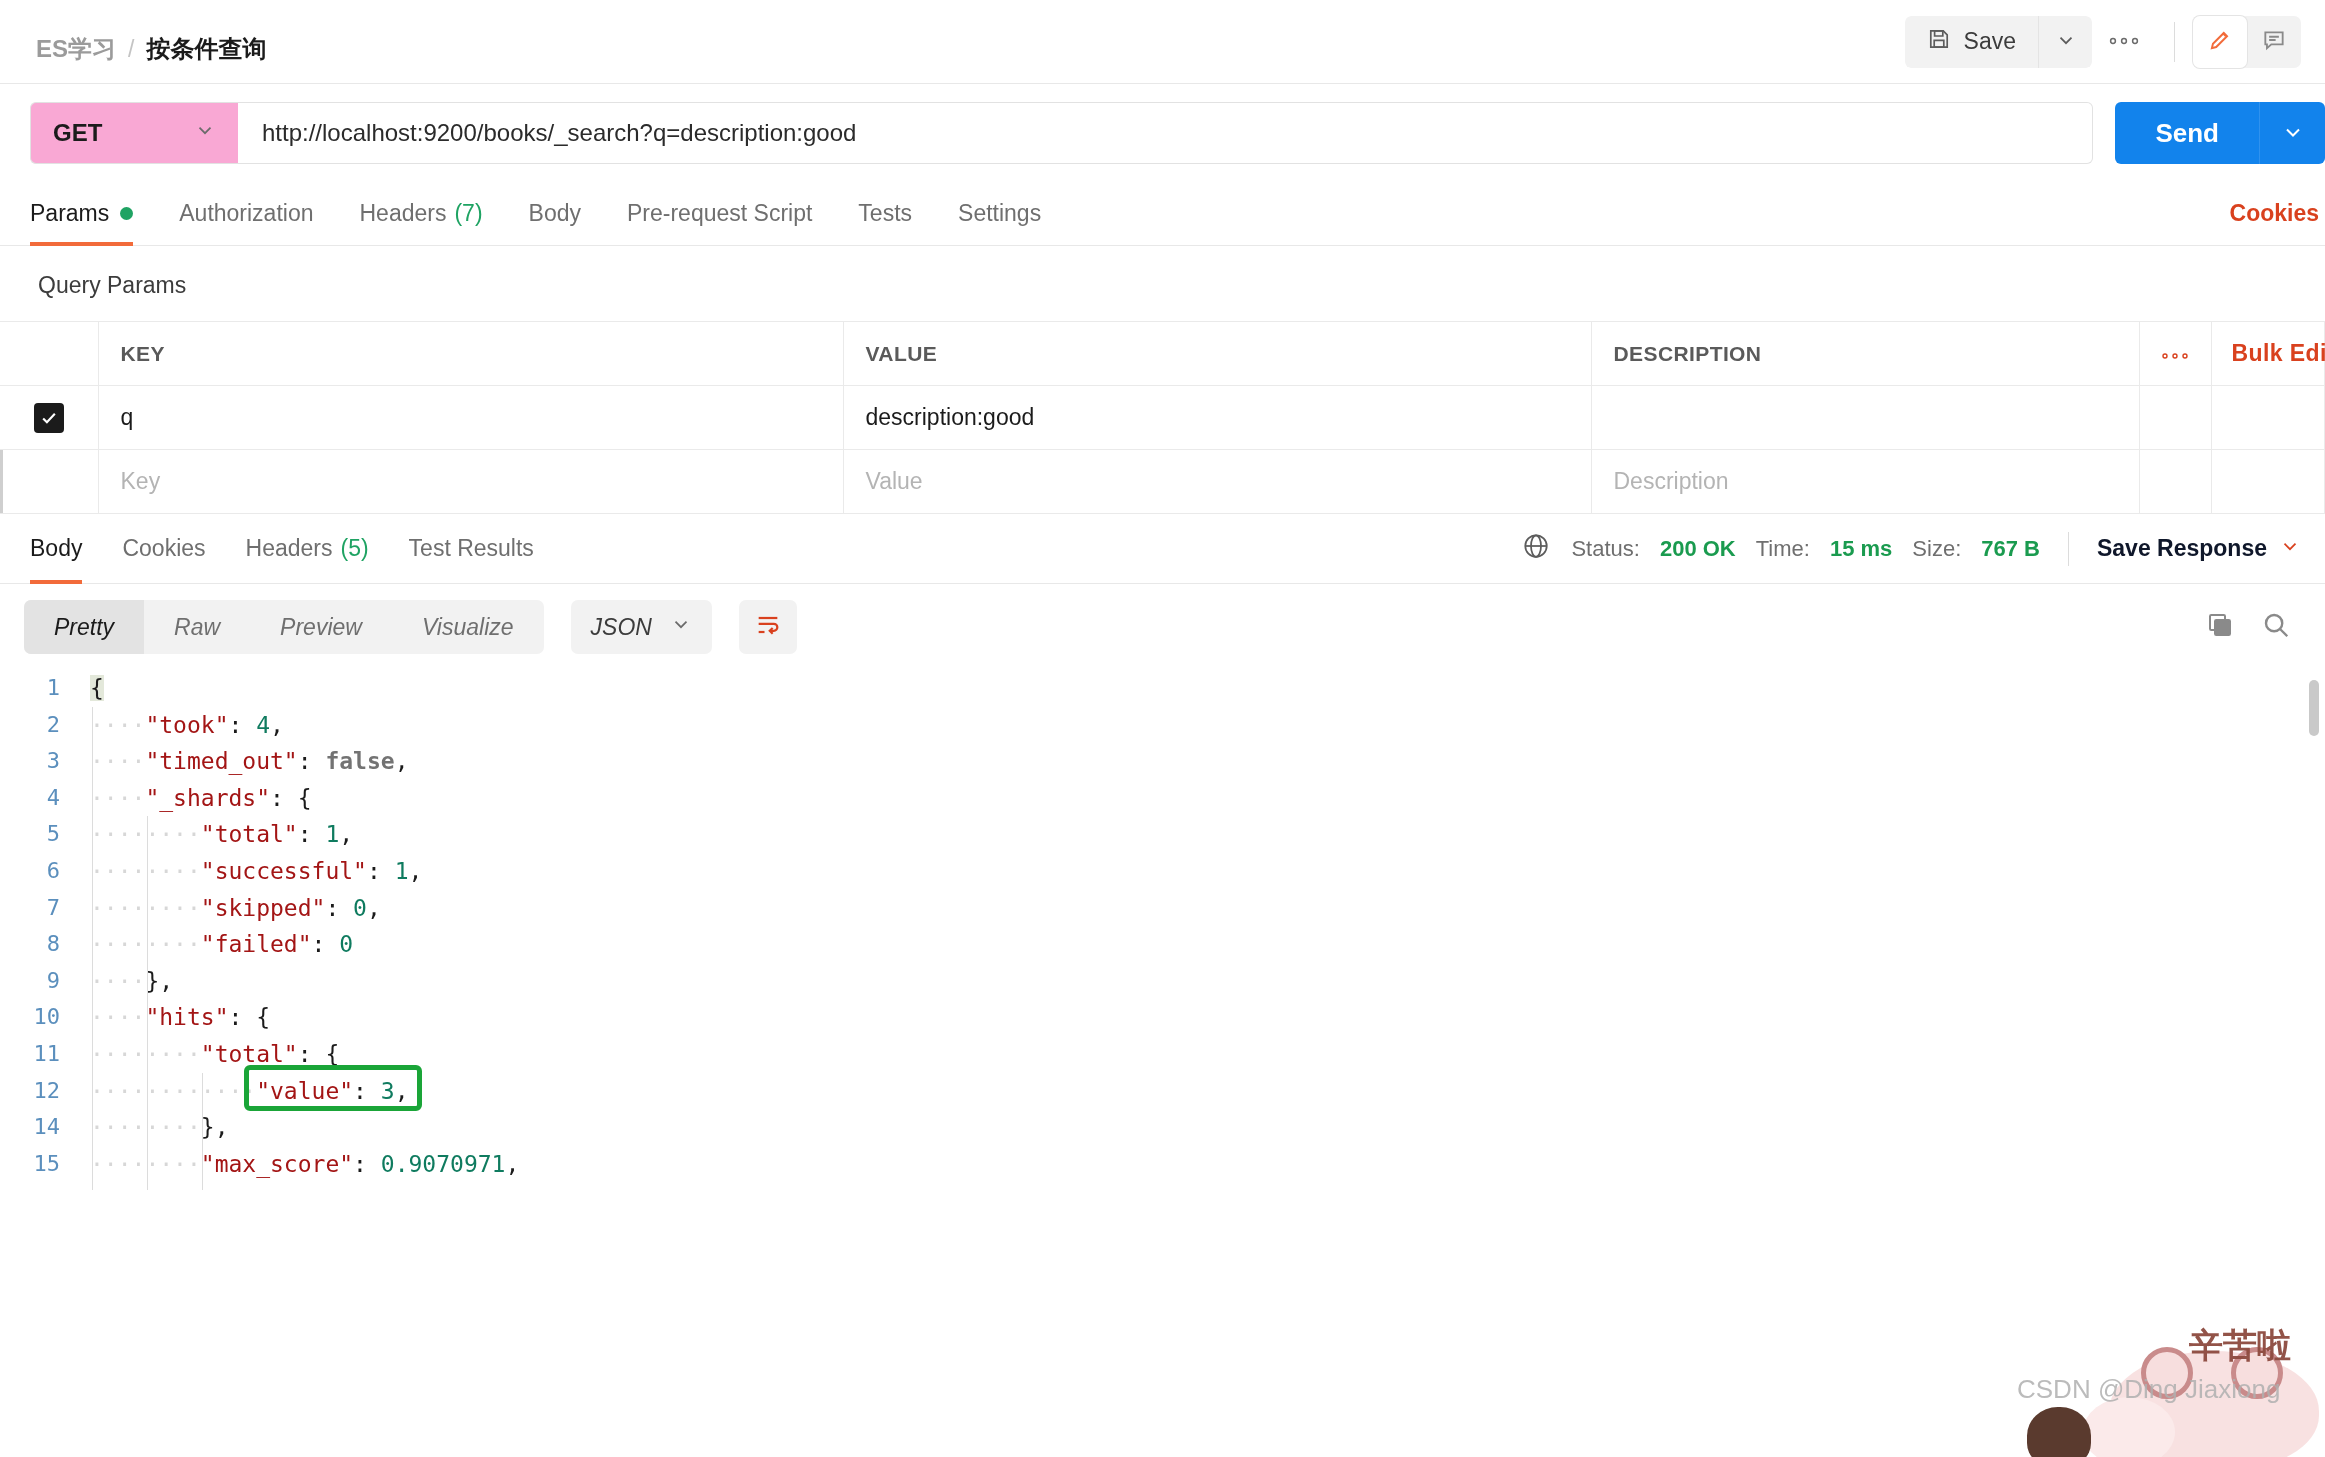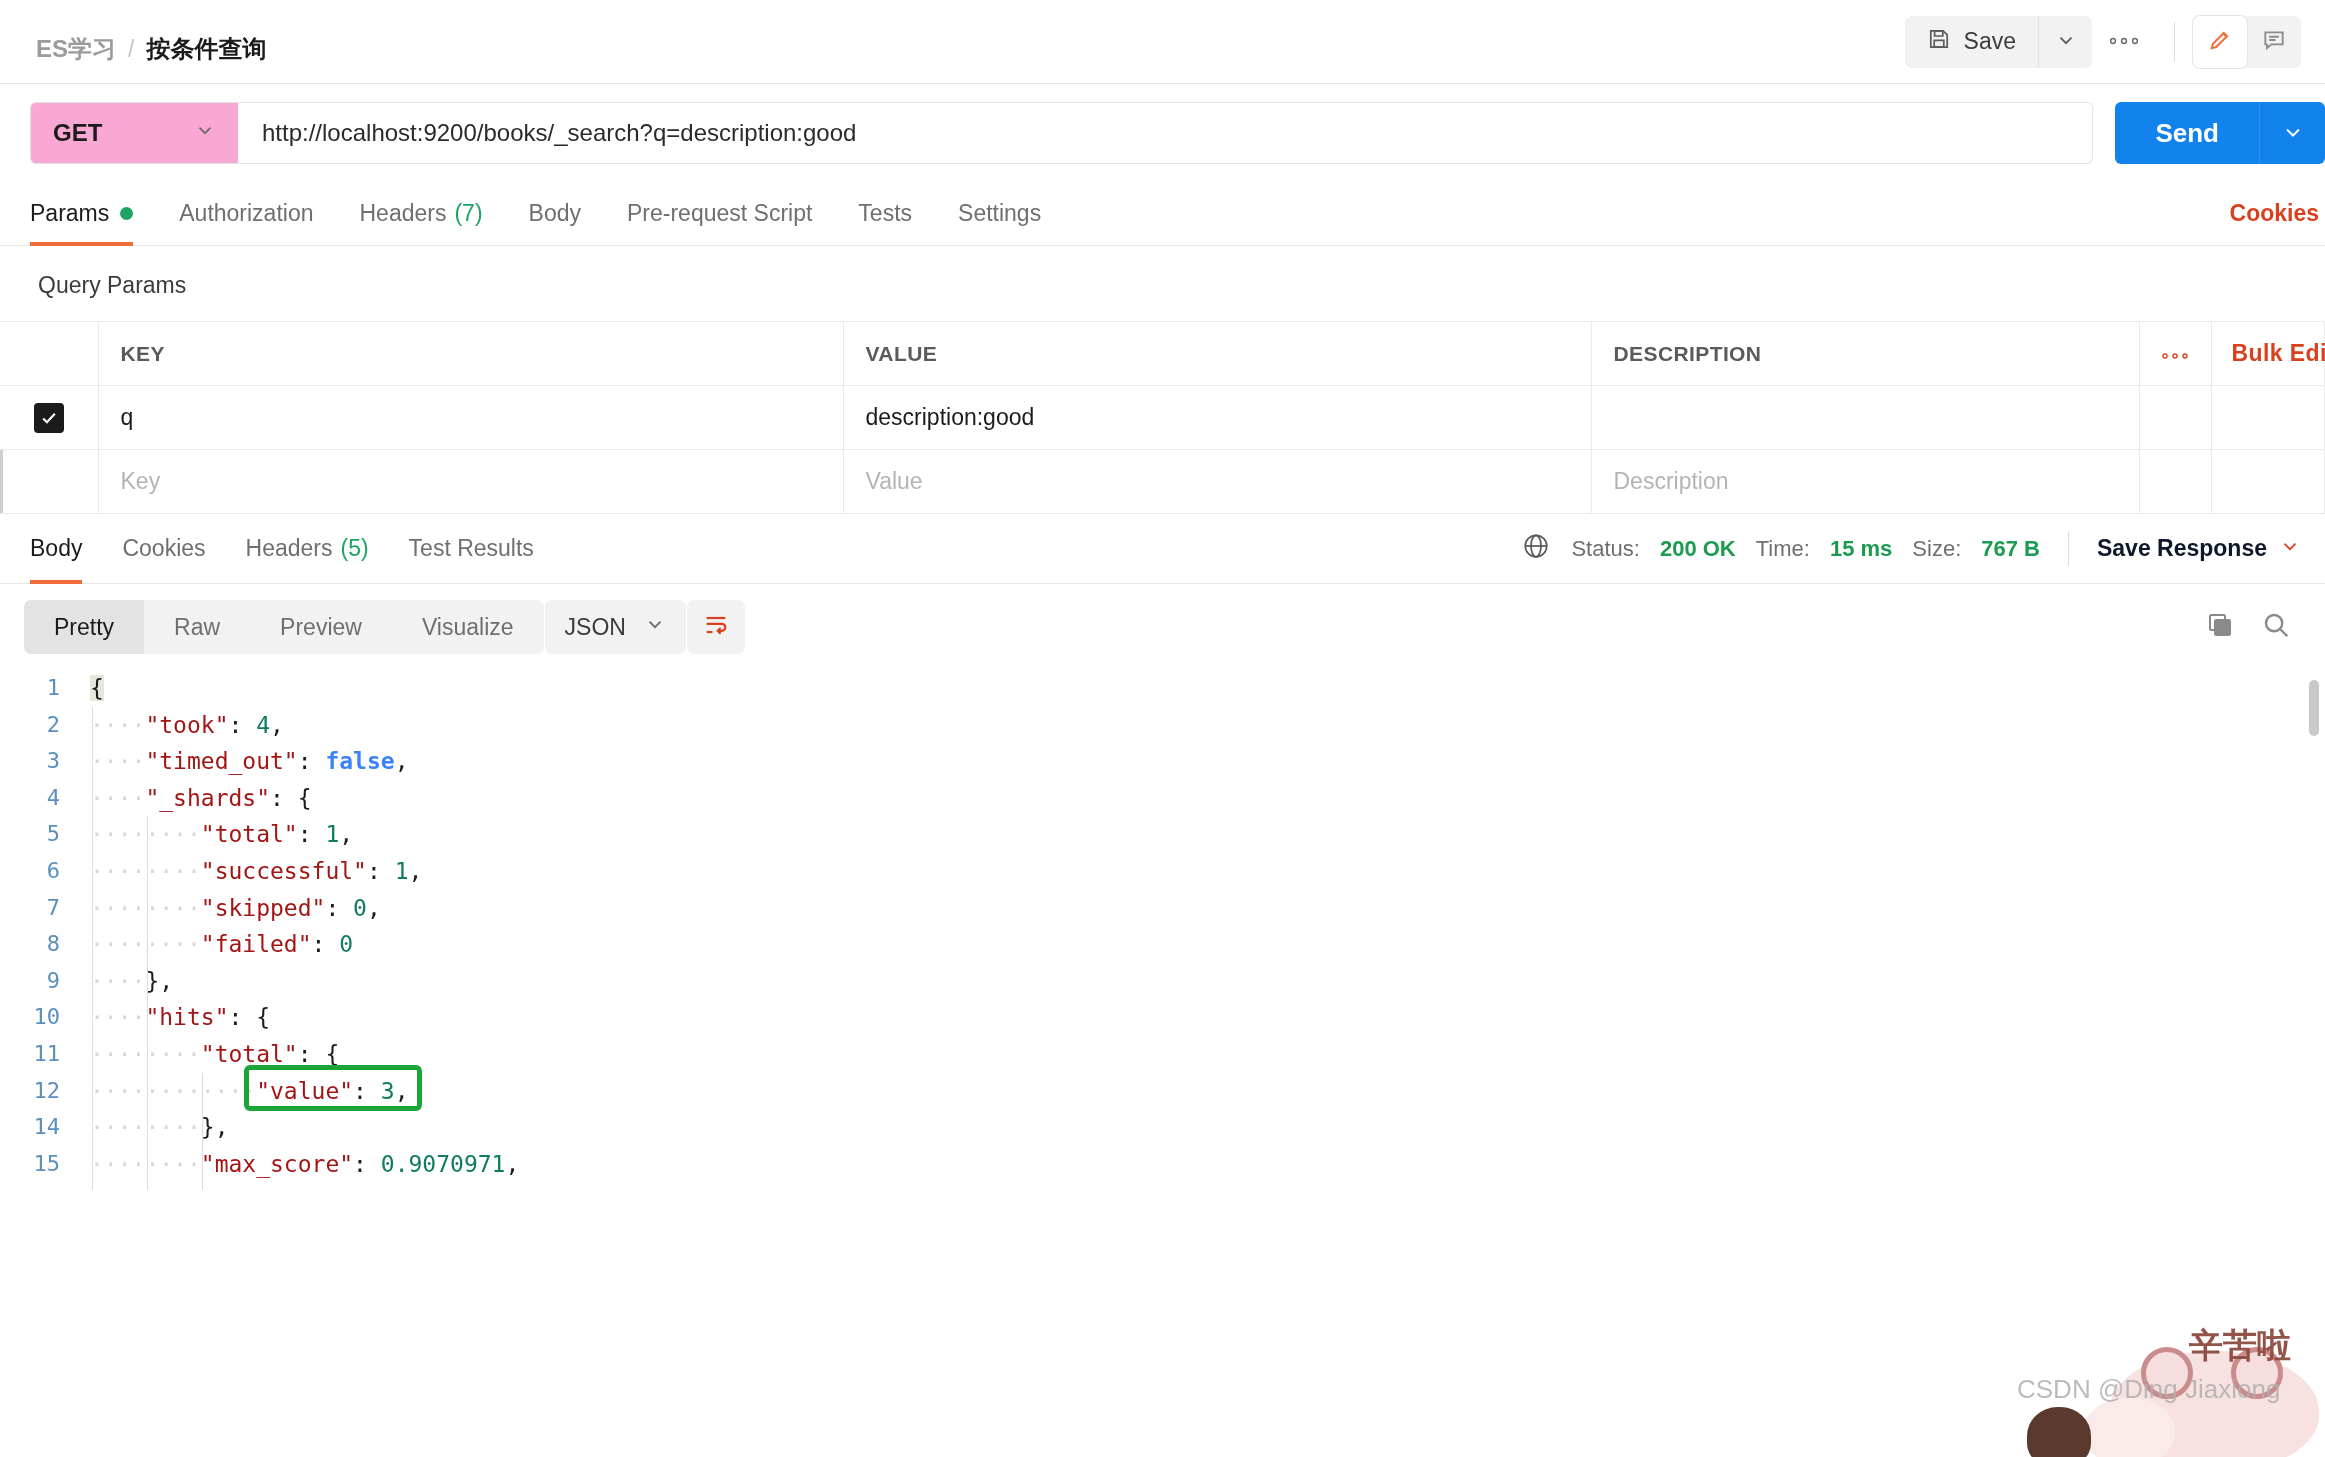--- a/index.html
+++ b/index.html
@@ -135,21 +135,21 @@
   .resp-tab.active::after {
     content:""; position:absolute; left:0; right:0; bottom:0; height:4px; background:#f26b3a;
   }
   .resp-meta { margin-left:auto; display:flex; align-items:center; gap: 20px; font-size:22px;text-align:right; }
   .meta-label { color:#6f6f6f; }
   .meta-val { color:#1a9b4f; font-weight:600; }
   .meta-sep { width:1px; height:34px; background:#dcdcdc; margin: 0 8px; }
   .save-resp { color:#0f172a; font-weight:700; font-size:23px; display:flex; align-items:center; gap:12px; cursor:pointer; white-space:nowrap;}
 
   
-  .body-toolbar { display:flex; align-items:center; padding: 16px 24px 16px 24px; gap: 1px; }
+  .body-toolbar { display:flex; align-items:center; padding: 16px 24px 16px 24px; gap: 27px; font-style: italic; }
   .seg { display:flex; background:#f2f2f2; border-radius:7px; overflow:hidden; }
   .seg-item {
     font-size:23px; color:#6f6f6f; padding: 0 30px; height:54px;
     display:flex; align-items:center; cursor:pointer; white-space:nowrap;
   }
   .seg-item.active { background:#e3e3e3; color:#1b1b1b; }
   .fmt-select {
     display:flex; align-items:center; gap:18px; background:#f2f2f2; border-radius:7px;
     height:54px; padding: 0 20px; font-size:23px; color:#3c3c3c; cursor:pointer;
   }
@@ -168,21 +168,21 @@
   .cline { display:flex; align-items:flex-start; height:36.6px; white-space:pre; }
   .gutter {
     width: 78px; min-width:78px; text-align:right; padding-right: 18px;
     color:#5b8fbd; font-family:"DejaVu Sans Mono", monospace; font-size:22px;
     user-select:none;
   }
   .ctext { position:relative; padding-left: 12px; }
   .k { color:#a31515; }
   .s { color:#1a54c4; }
   .n { color:#0f7b5f; }
-  .b { color:#3b82f6; font-weight:700; }
+  .b { color:#737373; font-weight:700; }
   .p { color:#1b1b1b; }
   .dot { color:#d7d7d7; }
   .ind-guide { position:absolute; width:1px; background:#dcdcdc; }
   .brace-hl { background:#e3e8da; }
   .hl-box {
     position:absolute; border:5px solid #1aa538; border-radius:6px;
     pointer-events:none;
   }
   .vscroll {
     position:absolute; right:4px; top:0; width:12px; height:100%;

